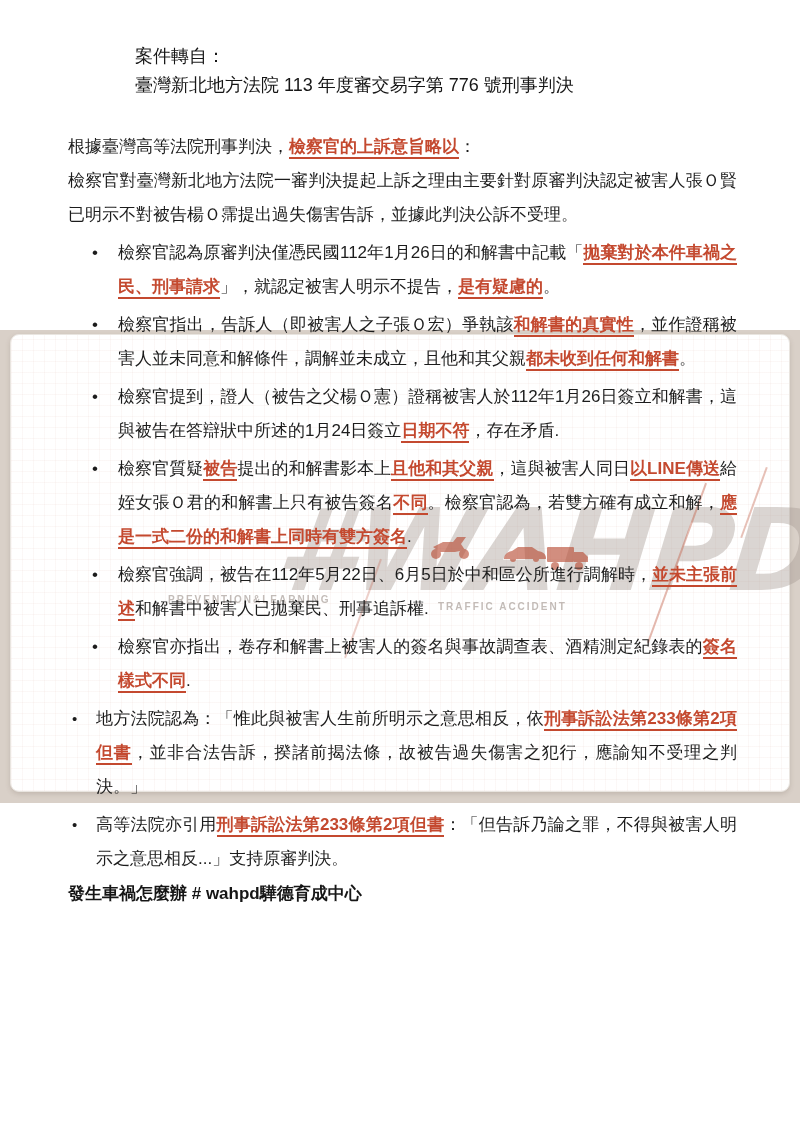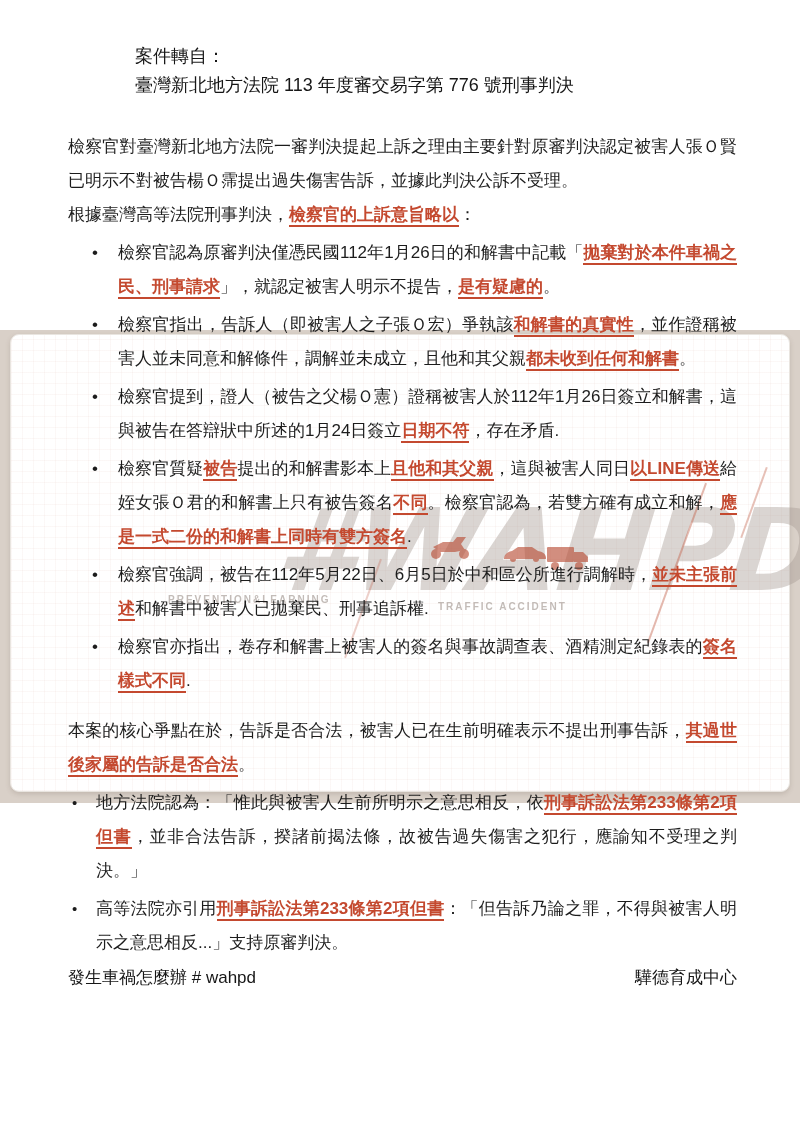--- a/index.html
+++ b/index.html
@@ -47,21 +47,21 @@
   .blocks{margin-top:30px;font-size:17px;line-height:34px;}
   .block{text-align:justify;}
   .block .txt{text-align:justify;}
   .li,.li2{display:flex;margin-top:4px;}
   .li .mk{flex:0 0 50px;padding-left:24px;box-sizing:border-box;}
   .li2 .mk{flex:0 0 28px;padding-left:4px;box-sizing:border-box;font-size:15px;}
   .li .txt,.li2 .txt{flex:1;}
   .gap{margin-top:16px;}
   .red{color:#c4492f;font-weight:700;}
   .ul{border-bottom:2px solid #c4492f;padding-bottom:1px;}
-  .footer{display:flex;justify-content:space-between;margin-top:6px;font-size:17px;color:#161616;}
+  .footer{display:flex;margin-top:6px;font-size:17px;color:#161616;font-weight:bold;}
 </style>
 </head>
 <body>
 
 <div class="band"></div>
 <div class="card"></div>
 
 <div class="wm">
   <div class="wm-text">#WAHPD</div>
   <div class="wm-cap left">PREVENTION&amp;LEARNING</div>
@@ -100,24 +100,24 @@
 <div class="slash s3"></div>
 
 <div class="page">
   <div class="hdr">
     <div>案件轉自：</div>
     <div>臺灣新北地方法院 113 年度審交易字第 776 號刑事判決</div>
   </div>
 
   <div class="blocks">
       <div class="block p">
-        <div class="txt"><span>檢察官對臺灣新北地方法院一審判決提起上訴之理由主要針對原審判決認定被害人張Ｏ賢已明示不對被告楊Ｏ霈提出過失傷害告訴，並據此判決公訴不受理。</span></div>
+        <div class="txt"><span>根據臺灣高等法院刑事判決，</span><span class="red ul">檢察官的上訴意旨略以</span><span>：</span></div>
       </div>
       <div class="block p">
-        <div class="txt"><span>根據臺灣高等法院刑事判決，</span><span class="red ul">檢察官的上訴意旨略以</span><span>：</span></div>
+        <div class="txt"><span>檢察官對臺灣新北地方法院一審判決提起上訴之理由主要針對原審判決認定被害人張Ｏ賢已明示不對被告楊Ｏ霈提出過失傷害告訴，並據此判決公訴不受理。</span></div>
       </div>
       <div class="block li">
         <span class="mk">•</span>
         <div class="txt"><span>檢察官認為原審判決僅憑民國112年1月26日的和解書中記載「</span><span class="red ul">拋棄對於本件車禍之民、刑事請求</span><span>」，就認定被害人明示不提告，</span><span class="red ul">是有疑慮的</span><span>。</span></div>
       </div>
       <div class="block li">
         <span class="mk">•</span>
         <div class="txt"><span>檢察官指出，告訴人（即被害人之子張Ｏ宏）爭執該</span><span class="red ul">和解書的真實性</span><span>，並作證稱被害人並未同意和解條件，調解並未成立，且他和其父親</span><span class="red ul">都未收到任何和解書</span><span>。</span></div>
       </div>
       <div class="block li">
@@ -129,23 +129,20 @@
         <div class="txt"><span>檢察官質疑</span><span class="red ul">被告</span><span>提出的和解書影本上</span><span class="red ul">且他和其父親</span><span>，這與被害人同日</span><span class="red ul">以LINE傳送</span><span>給姪女張Ｏ君的和解書上只有被告簽名</span><span class="red ul">不同</span><span>。檢察官認為，若雙方確有成立和解，</span><span class="red ul">應是一式二份的和解書上同時有雙方簽名</span><span>.</span></div>
       </div>
       <div class="block li">
         <span class="mk">•</span>
         <div class="txt"><span>檢察官強調，被告在112年5月22日、6月5日於中和區公所進行調解時，</span><span class="red ul">並未主張前述</span><span>和解書中被害人已拋棄民、刑事追訴權.</span></div>
       </div>
       <div class="block li">
         <span class="mk">•</span>
         <div class="txt"><span>檢察官亦指出，卷存和解書上被害人的簽名與事故調查表、酒精測定紀錄表的</span><span class="red ul">簽名樣式不同</span><span>.</span></div>
       </div>
-      <div class="block p gap">
-        <div class="txt"><span>本案的核心爭點在於，告訴是否合法，被害人已在生前明確表示不提出刑事告訴，</span><span class="red ul">其過世後家屬的告訴是否合法</span><span>。</span></div>
-      </div>
       <div class="block li2">
         <span class="mk">•</span>
         <div class="txt"><span>地方法院認為：「惟此與被害人生前所明示之意思相反，依</span><span class="red ul">刑事訴訟法第233條第2項但書</span><span>，並非合法告訴，揆諸前揭法條，故被告過失傷害之犯行，應諭知不受理之判決。」</span></div>
       </div>
       <div class="block li2">
         <span class="mk">•</span>
         <div class="txt"><span>高等法院亦引用</span><span class="red ul">刑事訴訟法第233條第2項但書</span><span>：「但告訴乃論之罪，不得與被害人明示之意思相反...」支持原審判決。</span></div>
       </div>
     </div>
 

